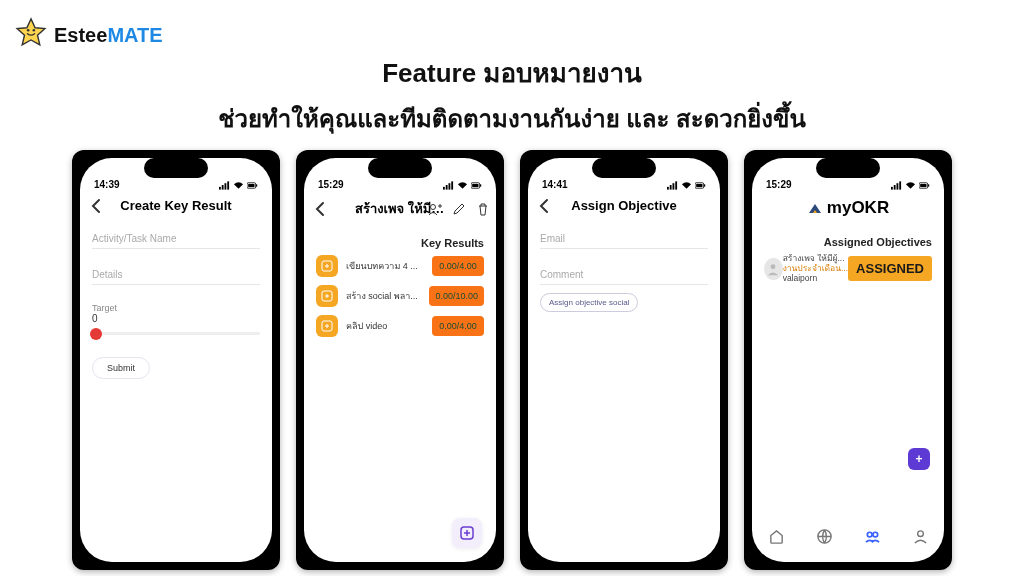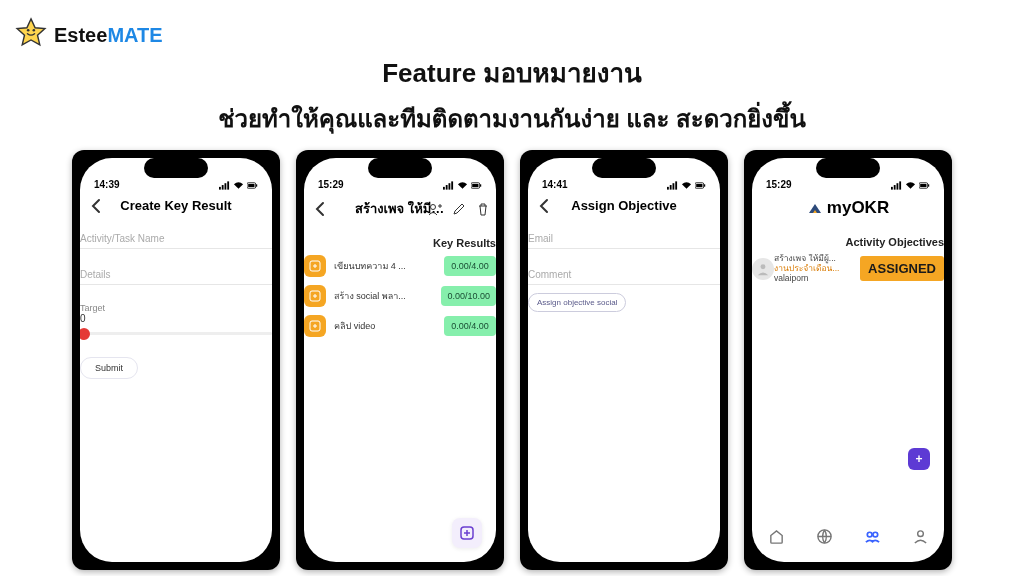--- a/index.html
+++ b/index.html
@@ -73,21 +73,21 @@
   }
   .appbar .back {
     position: absolute; left: 8px;
     width: 18px; height: 18px;
   }
   .appbar .actions {
     position: absolute; right: 6px;
     display: flex; gap: 10px; align-items: center;
   }
   .appbar .actions svg, .appbar .actions span { width: 14px; height: 14px; font-size: 12px; }
-  .content { flex: 1; padding: 8px 0; font-size: 10px; color: #555; position: relative; }
+  .content { flex: 1; padding: 8px 12px; font-size: 10px; color: #555; position: relative; }
   .field-label { font-size: 9px; color: #888; margin-top: 10px; }
   .field-line { border-bottom: 1px solid #e6e6e6; padding: 6px 0 4px; font-size: 10px; color: #aaa; min-height: 16px; }
   .slider-track {
     height: 3px; background: #eee; border-radius: 2px; margin-top: 8px; position: relative;
   }
   .slider-thumb {
     position: absolute; left: 0; top: 50%; transform: translate(-2px,-50%);
     width: 12px; height: 12px; background: #e53935; border-radius: 50%;
   }
   .submit-btn {
@@ -102,21 +102,21 @@
   }
   .section-heading { font-size: 11px; font-weight: 700; color: #222; margin: 4px 0 6px; text-align: right; }
   .kr-item { display: flex; align-items: center; gap: 8px; margin-bottom: 8px; }
   .kr-icon {
     width: 22px; height: 22px; border-radius: 6px;
     background: #f5a623; display: flex; align-items: center; justify-content: center;
     color: #fff; font-size: 10px;
   }
   .kr-label { flex: 1; font-size: 9px; color: #333; white-space: nowrap; overflow: hidden; text-overflow: ellipsis; }
   .kr-badge {
-    background: #86efac; color: #1a4d34; font-size: 9px;
+    background: #f97316; color: #1a4d34; font-size: 9px;
     padding: 5px 6px; border-radius: 4px; min-width: 52px; text-align: center;
   }
   .fab {
     position: absolute; bottom: 14px; right: 14px;
     width: 30px; height: 30px; border-radius: 8px;
     background: #f3eefc; display: flex; align-items: center; justify-content: center;
     color: #6b3fd1; font-size: 14px; font-weight: 700;
     box-shadow: 0 1px 4px rgba(0,0,0,0.08);
   }
   .chip-btn {
@@ -356,21 +356,21 @@
       <div class="myokr-header">
         <span class="logo-dot">
           <svg viewBox="0 0 16 16">
               <path d="M2 13l6-9 6 9z" fill="#2d4a7a"></path>
               <path d="M6 13l2-3 2 3z" fill="#f5a623"></path>
             </svg>
         </span>
         <span class="title">myOKR</span>
       </div>
       <div class="content">
-        <div class="section-heading">Activity Objectives</div>
+        <div class="section-heading">Assigned Objectives</div>
         <div class="assigned-item">
           <div class="avatar">
             <svg viewBox="0 0 16 16" width="14" height="14">
                 <circle cx="8" cy="5.5" r="2.8" fill="#bbb"></circle>
                 <path d="M2 15q6-6 12 0" fill="#bbb"></path>
               </svg>
           </div>
           <div class="assigned-text">
             <div>สร้างเพจ ให้มีผู้...</div>
             <div style="color:#d97a00">งานประจำเดือน...</div>

